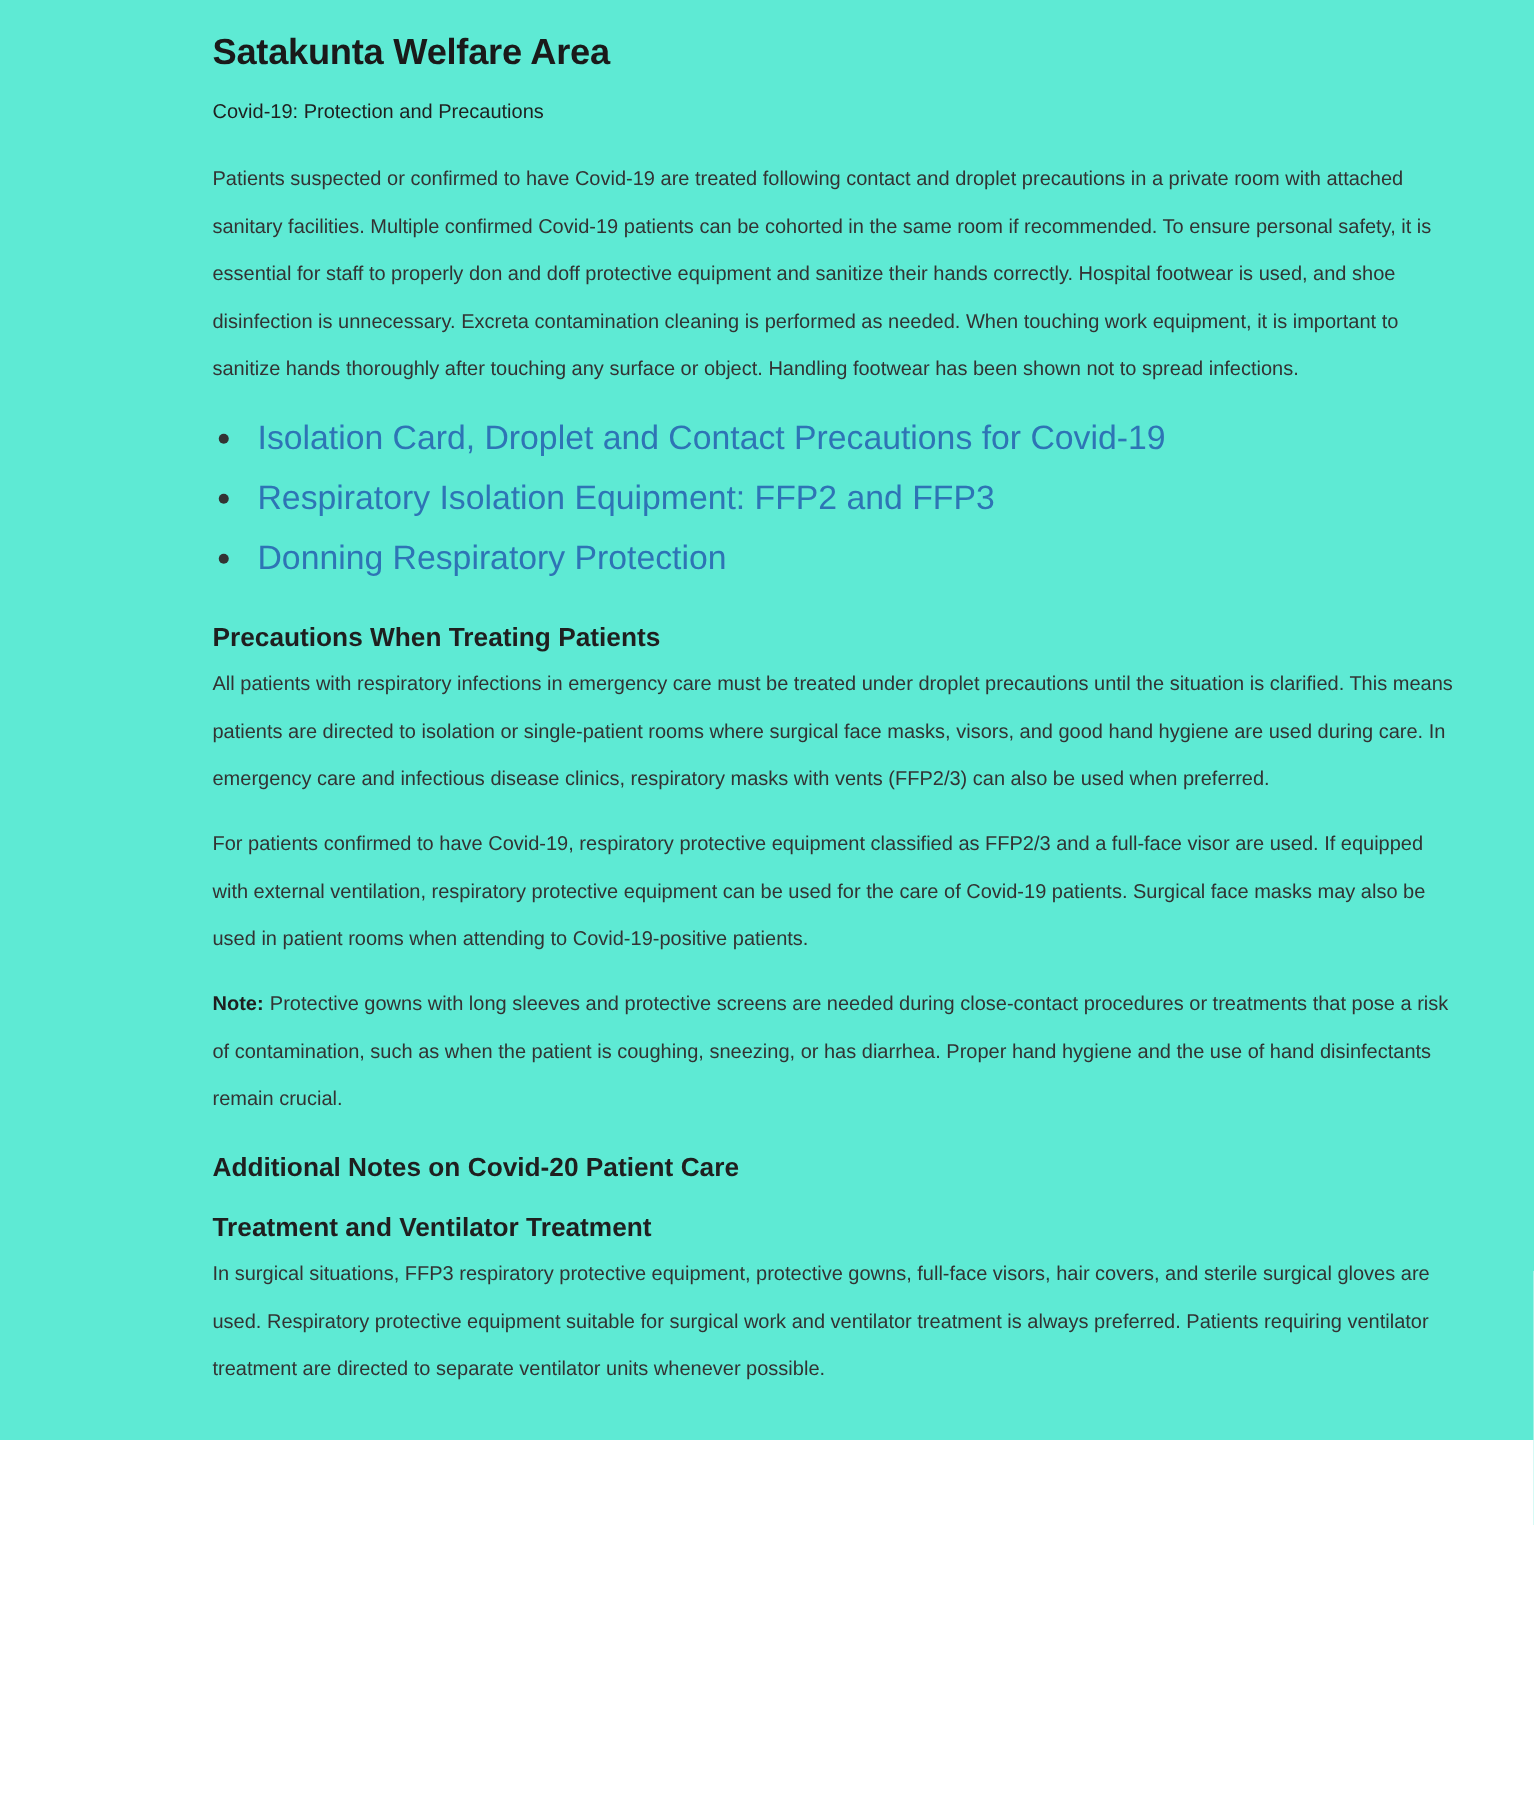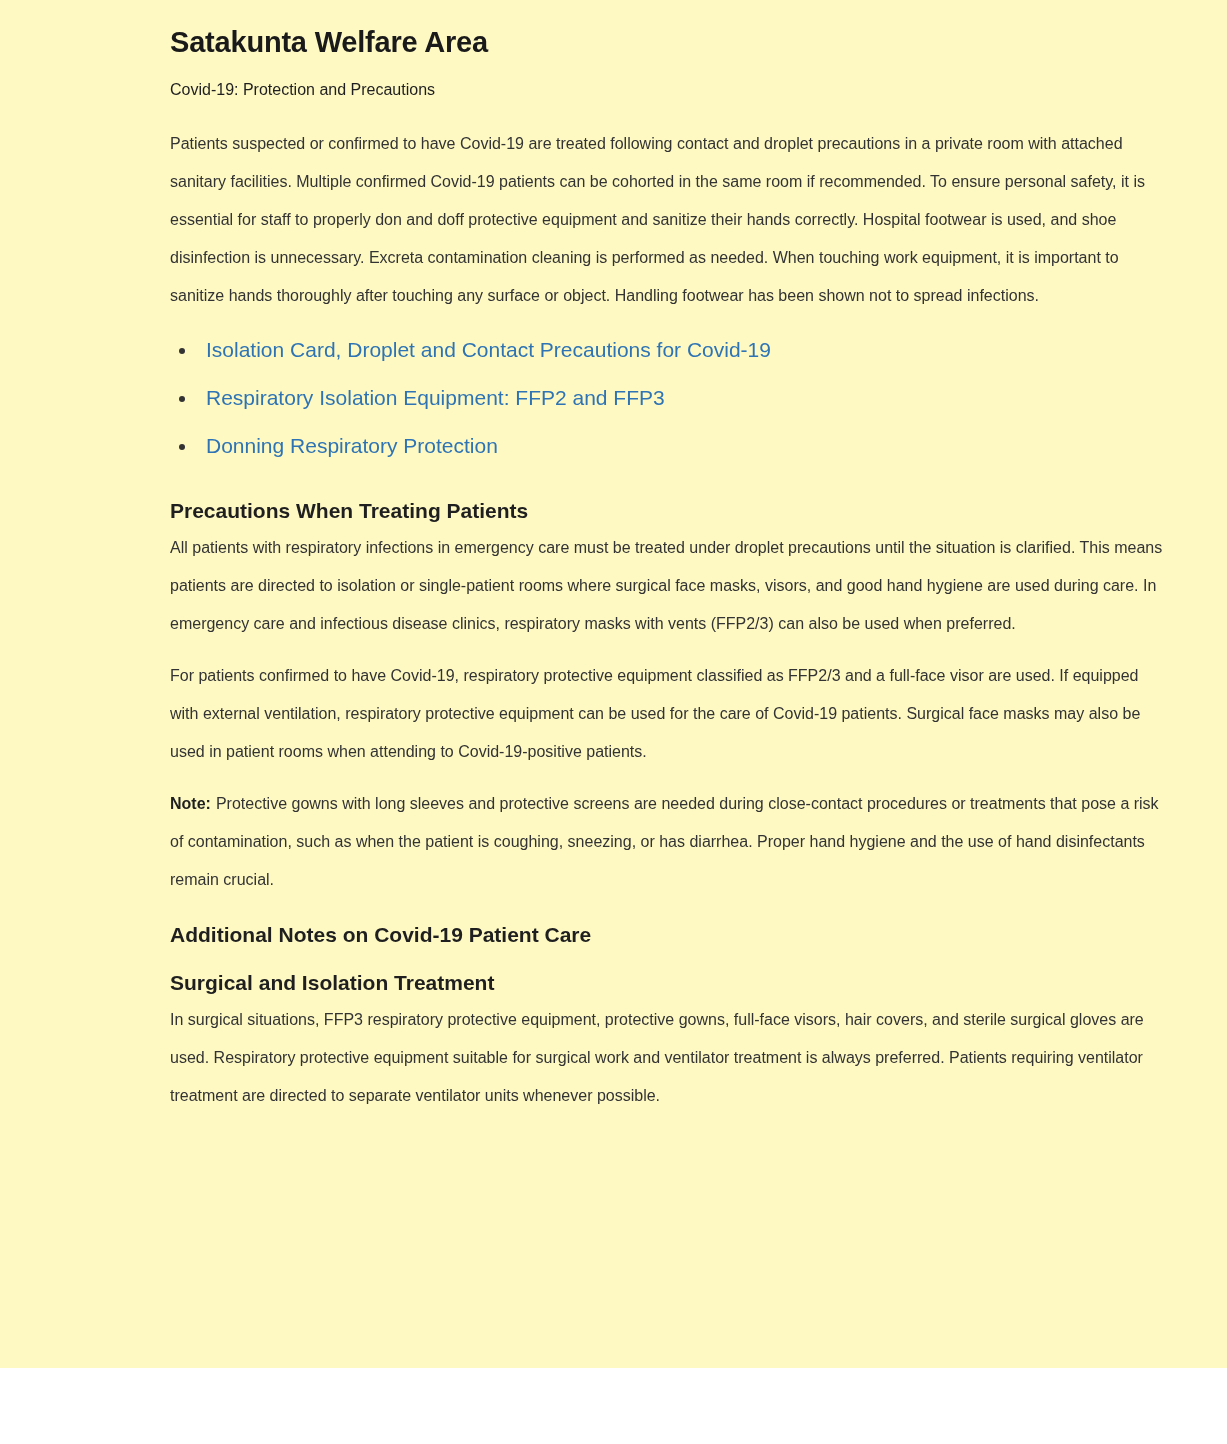--- a/index.html
+++ b/index.html
@@ -2,22 +2,22 @@
 <html><head>
 <meta charset="utf-8">
 <style>
   * { margin: 0; padding: 0; box-sizing: border-box; }
   html, body {
     background: #ffffff;
     font-family: "Liberation Sans", sans-serif;
   }
   .page {
     width: 1227px;
-    height: 1368px;
-    background: #fef9c3;
+    height: 1152px;
+    background: #5eead4;
     overflow: hidden;
     padding: 26px 62px 0 170px;
   }
   h1.doc-title {
     font-size: 29px;
     font-weight: 700;
     color: #1a1a1a;
     letter-spacing: -0.2px;
     margin: 0 0 22px 0;
   }
@@ -45,21 +45,21 @@
   p.body-text strong {
     color: #1f1f1f;
     margin-right: 5px;
   }
   ul.link-list {
     margin: 16px 0 34px 0;
     padding-left: 28px;
     list-style: disc;
   }
   ul.link-list li {
-    font-size: 21px;
+    font-size: 27px;
     line-height: 38px;
     color: #333333;
     padding-left: 8px;
     margin-bottom: 10px;
   }
   ul.link-list li:last-child { margin-bottom: 0; }
   ul.link-list a {
     color: #2e74b5;
     text-decoration: none;
     cursor: pointer;
@@ -93,19 +93,19 @@
 
   <p class="body-text">All patients with respiratory infections in emergency care must be treated under droplet precautions until the situation is clarified. This means patients are directed to isolation or single-patient rooms where surgical face masks, visors, and good hand hygiene are used during care. In emergency care and infectious disease clinics, respiratory masks with vents (FFP2/3) can also be used when preferred.</p>
 
   <p class="body-text">For patients confirmed to have Covid-19, respiratory protective equipment classified as FFP2/3 and a full-face visor are used. If equipped with external ventilation, respiratory protective equipment can be used for the care of Covid-19 patients. Surgical face masks may also be used in patient rooms when attending to Covid-19-positive patients.</p>
 
 
   <p class="body-text">
     <strong>Note:</strong><span>Protective gowns with long sleeves and protective screens are needed during close-contact procedures or treatments that pose a risk of contamination, such as when the patient is coughing, sneezing, or has diarrhea. Proper hand hygiene and the use of hand disinfectants remain crucial.</span>
   </p>
 
-  <div class="section-heading stack">Additional Notes on Covid-19 Patient Care</div>
+  <div class="section-heading stack">Additional Notes on Covid-20 Patient Care</div>
 
-  <div class="section-heading tight">Surgical and Isolation Treatment</div>
+  <div class="section-heading tight">Treatment and Ventilator Treatment</div>
 
   <p class="body-text">In surgical situations, FFP3 respiratory protective equipment, protective gowns, full-face visors, hair covers, and sterile surgical gloves are used. Respiratory protective equipment suitable for surgical work and ventilator treatment is always preferred. Patients requiring ventilator treatment are directed to separate ventilator units whenever possible.</p>
 
 </div>
 
 </body></html>

